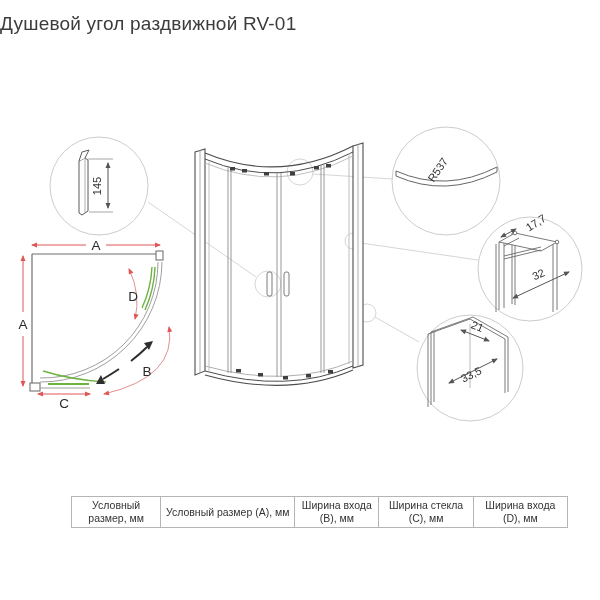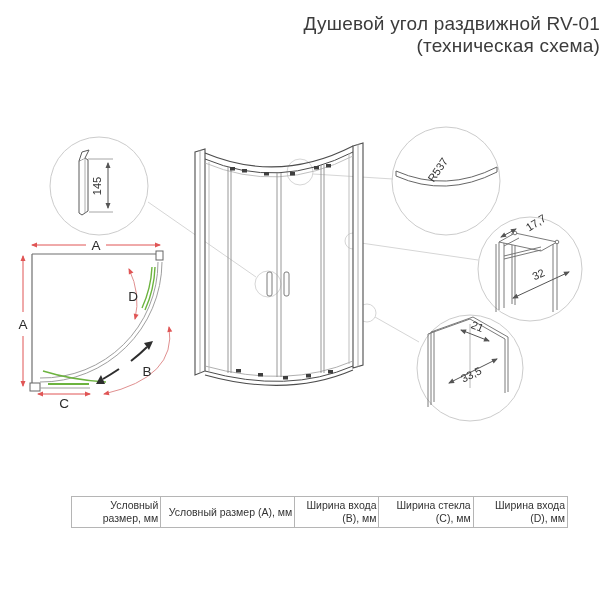--- a/index.html
+++ b/index.html
@@ -1,46 +1,45 @@
 <!DOCTYPE html>
 <html><head>
 <meta charset="utf-8">
 <style>
   html,body{margin:0;padding:0;}
   body{
     width:600px;height:600px;position:relative;background:#ffffff;
     font-family:"Liberation Sans", sans-serif;color:#3a3a3a;overflow:hidden;
   }
   .title{
-    position:absolute;top:13px;left:0;width:600px;text-align:right;
+    position:absolute;top:13px;left:0;width:600px;text-align:left;
     font-size:19px;line-height:22px;color:#3c3c3c;letter-spacing:.2px;
   }
   svg{position:absolute;left:0;top:0;}
   svg text{font-family:"Liberation Sans", sans-serif;fill:#2e2e2e;}
   .dimnum{font-size:11px;fill:#333;}
   .planlbl{font-size:13.5px;fill:#2b2b2b;}
   table.sizes{
     position:absolute;left:71px;top:496px;width:497px;
     border-collapse:collapse;table-layout:fixed;
-    font-size:12px;color:#333;text-align:right;
+    font-size:12px;color:#333;text-align:center;
   }
   table.sizes th{
     font-weight:normal;font-size:10.5px;line-height:13px;
     border:1px solid #b5b5b5;padding:2px 2px;height:24px;vertical-align:middle;
   }
   table.sizes td{
     border:1px solid #b5b5b5;padding:0 2px;height:17px;vertical-align:middle;
   }
 </style>
 </head>
 <body>
 
 <div class="title">
   <div>Душевой угол раздвижной RV-01</div>
-  <div>(техническая схема)</div>
 </div>
 
 <svg width="600" height="600" viewBox="0 0 600 600">
   <defs>
     <marker id="arrR" markerWidth="7" markerHeight="6" refX="5.5" refY="3" orient="auto">
       <path d="M0.5,0.5 L6.5,3 L0.5,5.5 Z" fill="#e05555"></path>
     </marker>
     <marker id="arrRs" markerWidth="7" markerHeight="6" refX="1.5" refY="3" orient="auto">
       <path d="M6.5,0.5 L0.5,3 L6.5,5.5 Z" fill="#e05555"></path>
     </marker>

